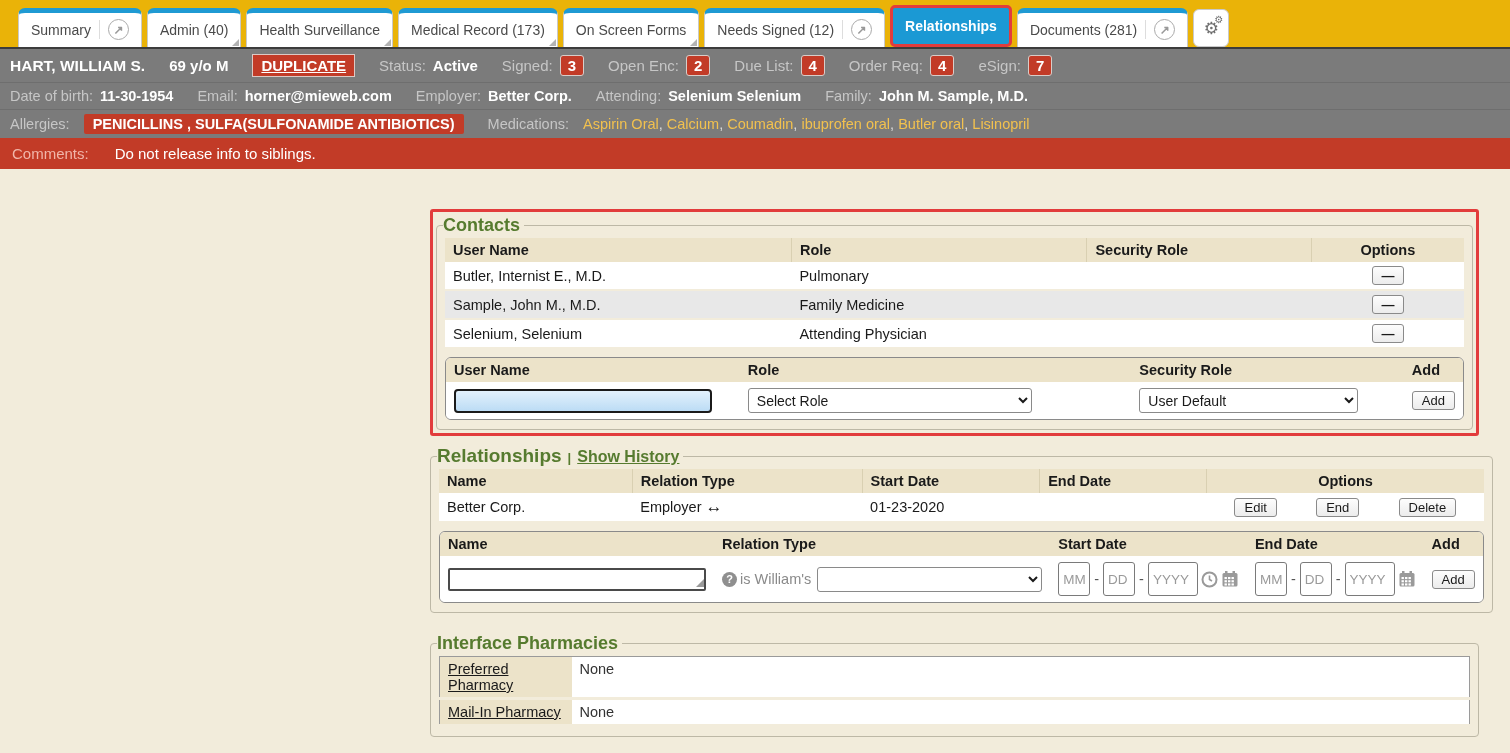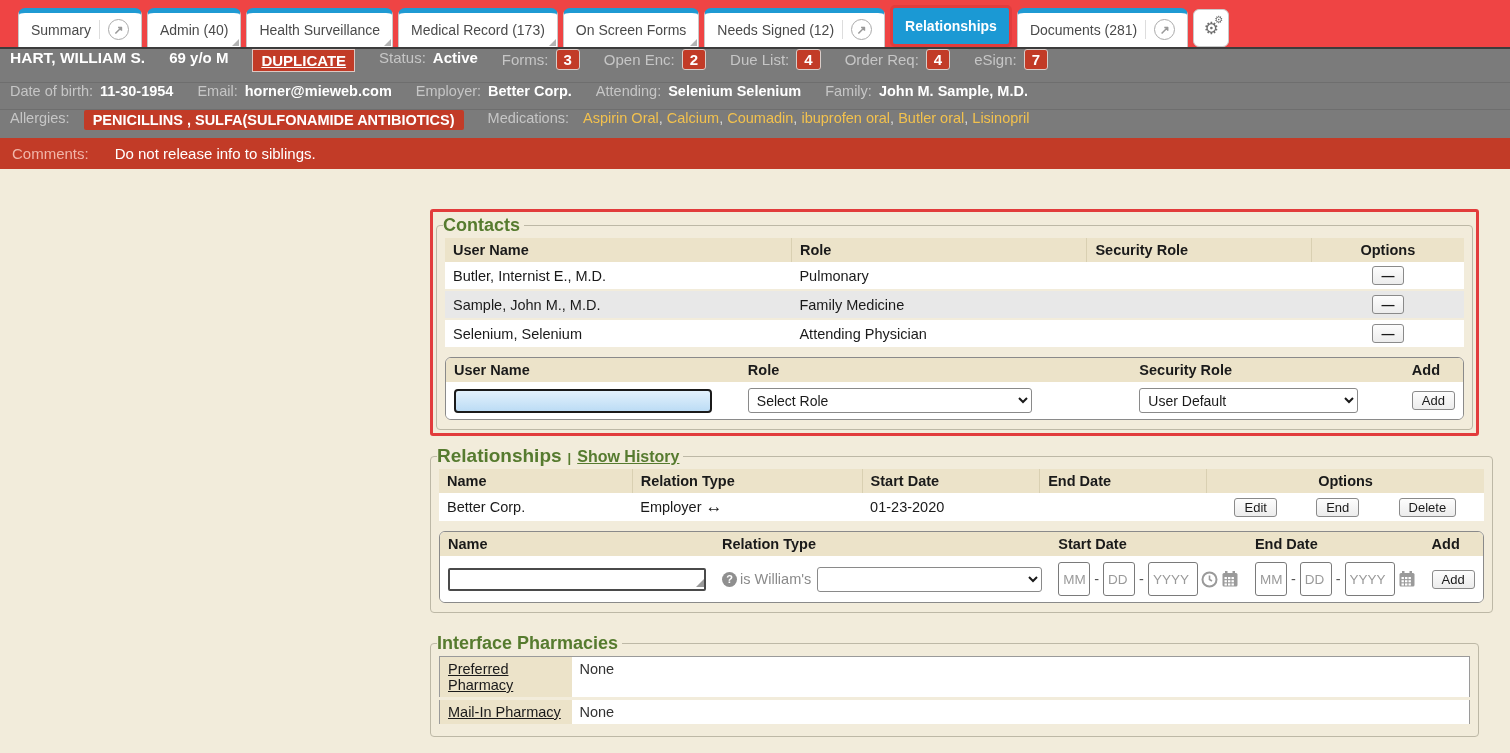--- a/index.html
+++ b/index.html
@@ -1,34 +1,34 @@
 <!DOCTYPE html>
 <html><head>
 <meta charset="utf-8">
 <style>
   * { box-sizing: border-box; margin: 0; padding: 0; }
   html,body { width:1510px; height:753px; overflow:hidden; }
   body { font-family:"Liberation Sans", sans-serif; background:#f2ecdb; }
 
   
-  .tabbar { background:#ef4444; padding:8px 0 0 18px; display:flex; align-items:flex-end; gap:5px; height:47px; }
+  .tabbar { background:#eab308; padding:8px 0 0 18px; display:flex; align-items:flex-end; gap:5px; height:47px; }
   .tab { position:relative; display:flex; align-items:center; background:#fff; border:1px solid #c9c9c9; border-bottom:none;
          border-top:5px solid #1f9ad3; border-radius:7px 7px 0 0; padding:7px 12px 8px; font-size:14px; color:#4a4a4a; height:39px; cursor:pointer; }
   .tab .fold { position:absolute; right:1px; bottom:1px; width:0; height:0; border-left:7px solid transparent; border-bottom:7px solid #b3b3b3; }
   .tab-divider { width:1px; align-self:stretch; background:#ddd; margin:0 8px; }
   .ext-icon { display:inline-flex; align-items:center; justify-content:center; width:21px; height:21px; border:1px solid #aaa;
               border-radius:50%; color:#999; font-size:12px; font-weight:bold; }
   .tab.active { background:#1b99d4; color:#fff; font-weight:bold; border:3px solid #e23c3c; border-radius:5px; height:42px; padding:6px 12px; }
   .gear-tab { display:flex; align-items:center; justify-content:center; background:#fff; border:1px solid #c9c9c9; border-radius:6px;
               width:36px; height:38px; color:#6f6f6f; font-size:17px; cursor:pointer; position:relative; }
   .gear-small { position:absolute; top:4px; right:5px; font-size:10px; color:#6f6f6f; }
 
   
   .banner { background:#7b7b7b; border-top:2px solid #3c3c3c; color:#fff; font-size:15px; }
-  .brow { display:flex; align-items:flex-start; padding:0 10px; gap:24px; }
+  .brow { display:flex; align-items:center; padding:0 10px; gap:24px; }
   .brow1 { height:34px; border-bottom:1px solid #6e6e6e; }
   .brow2 { height:27px; border-bottom:1px solid #6e6e6e; font-size:14.5px; }
   .brow3 { height:28px; font-size:14.5px; gap:14px; }
   .bgroup { display:flex; align-items:center; gap:7px; white-space:nowrap; }
   .blabel { color:#c6c6c6; }
   .bval { color:#fff; font-weight:bold; }
   .patient-name { font-weight:bold; font-size:15.5px; }
   .dup { background:#c23b27; color:#fff; font-weight:bold; text-decoration:underline; padding:2px 8px; border:1px solid #ddc9c4; cursor:pointer; }
   .count { background:#c23b27; color:#fff; font-weight:bold; padding:1px 7px; border-radius:3px; border:1px solid #d8cdc9; cursor:pointer; }
   .allergy-badge { background:#c23b27; color:#fff; font-weight:bold; padding:2px 9px; border-radius:2px; }
@@ -147,21 +147,21 @@
 <div class="banner">
   <div class="brow brow1">
     <span class="patient-name">HART, WILLIAM S.</span>
     <span class="bval">69 y/o M</span>
     <span class="dup">DUPLICATE</span>
     <span class="bgroup">
       <span class="blabel">Status:</span>
       <span class="bval">Active</span>
     </span>
     <span class="bgroup">
-      <span class="blabel">Forms:</span>
+      <span class="blabel">Signed:</span>
       <span class="count">3</span>
     </span>
     <span class="bgroup">
       <span class="blabel">Open Enc:</span>
       <span class="count">2</span>
     </span>
     <span class="bgroup">
       <span class="blabel">Due List:</span>
       <span class="count">4</span>
     </span>

